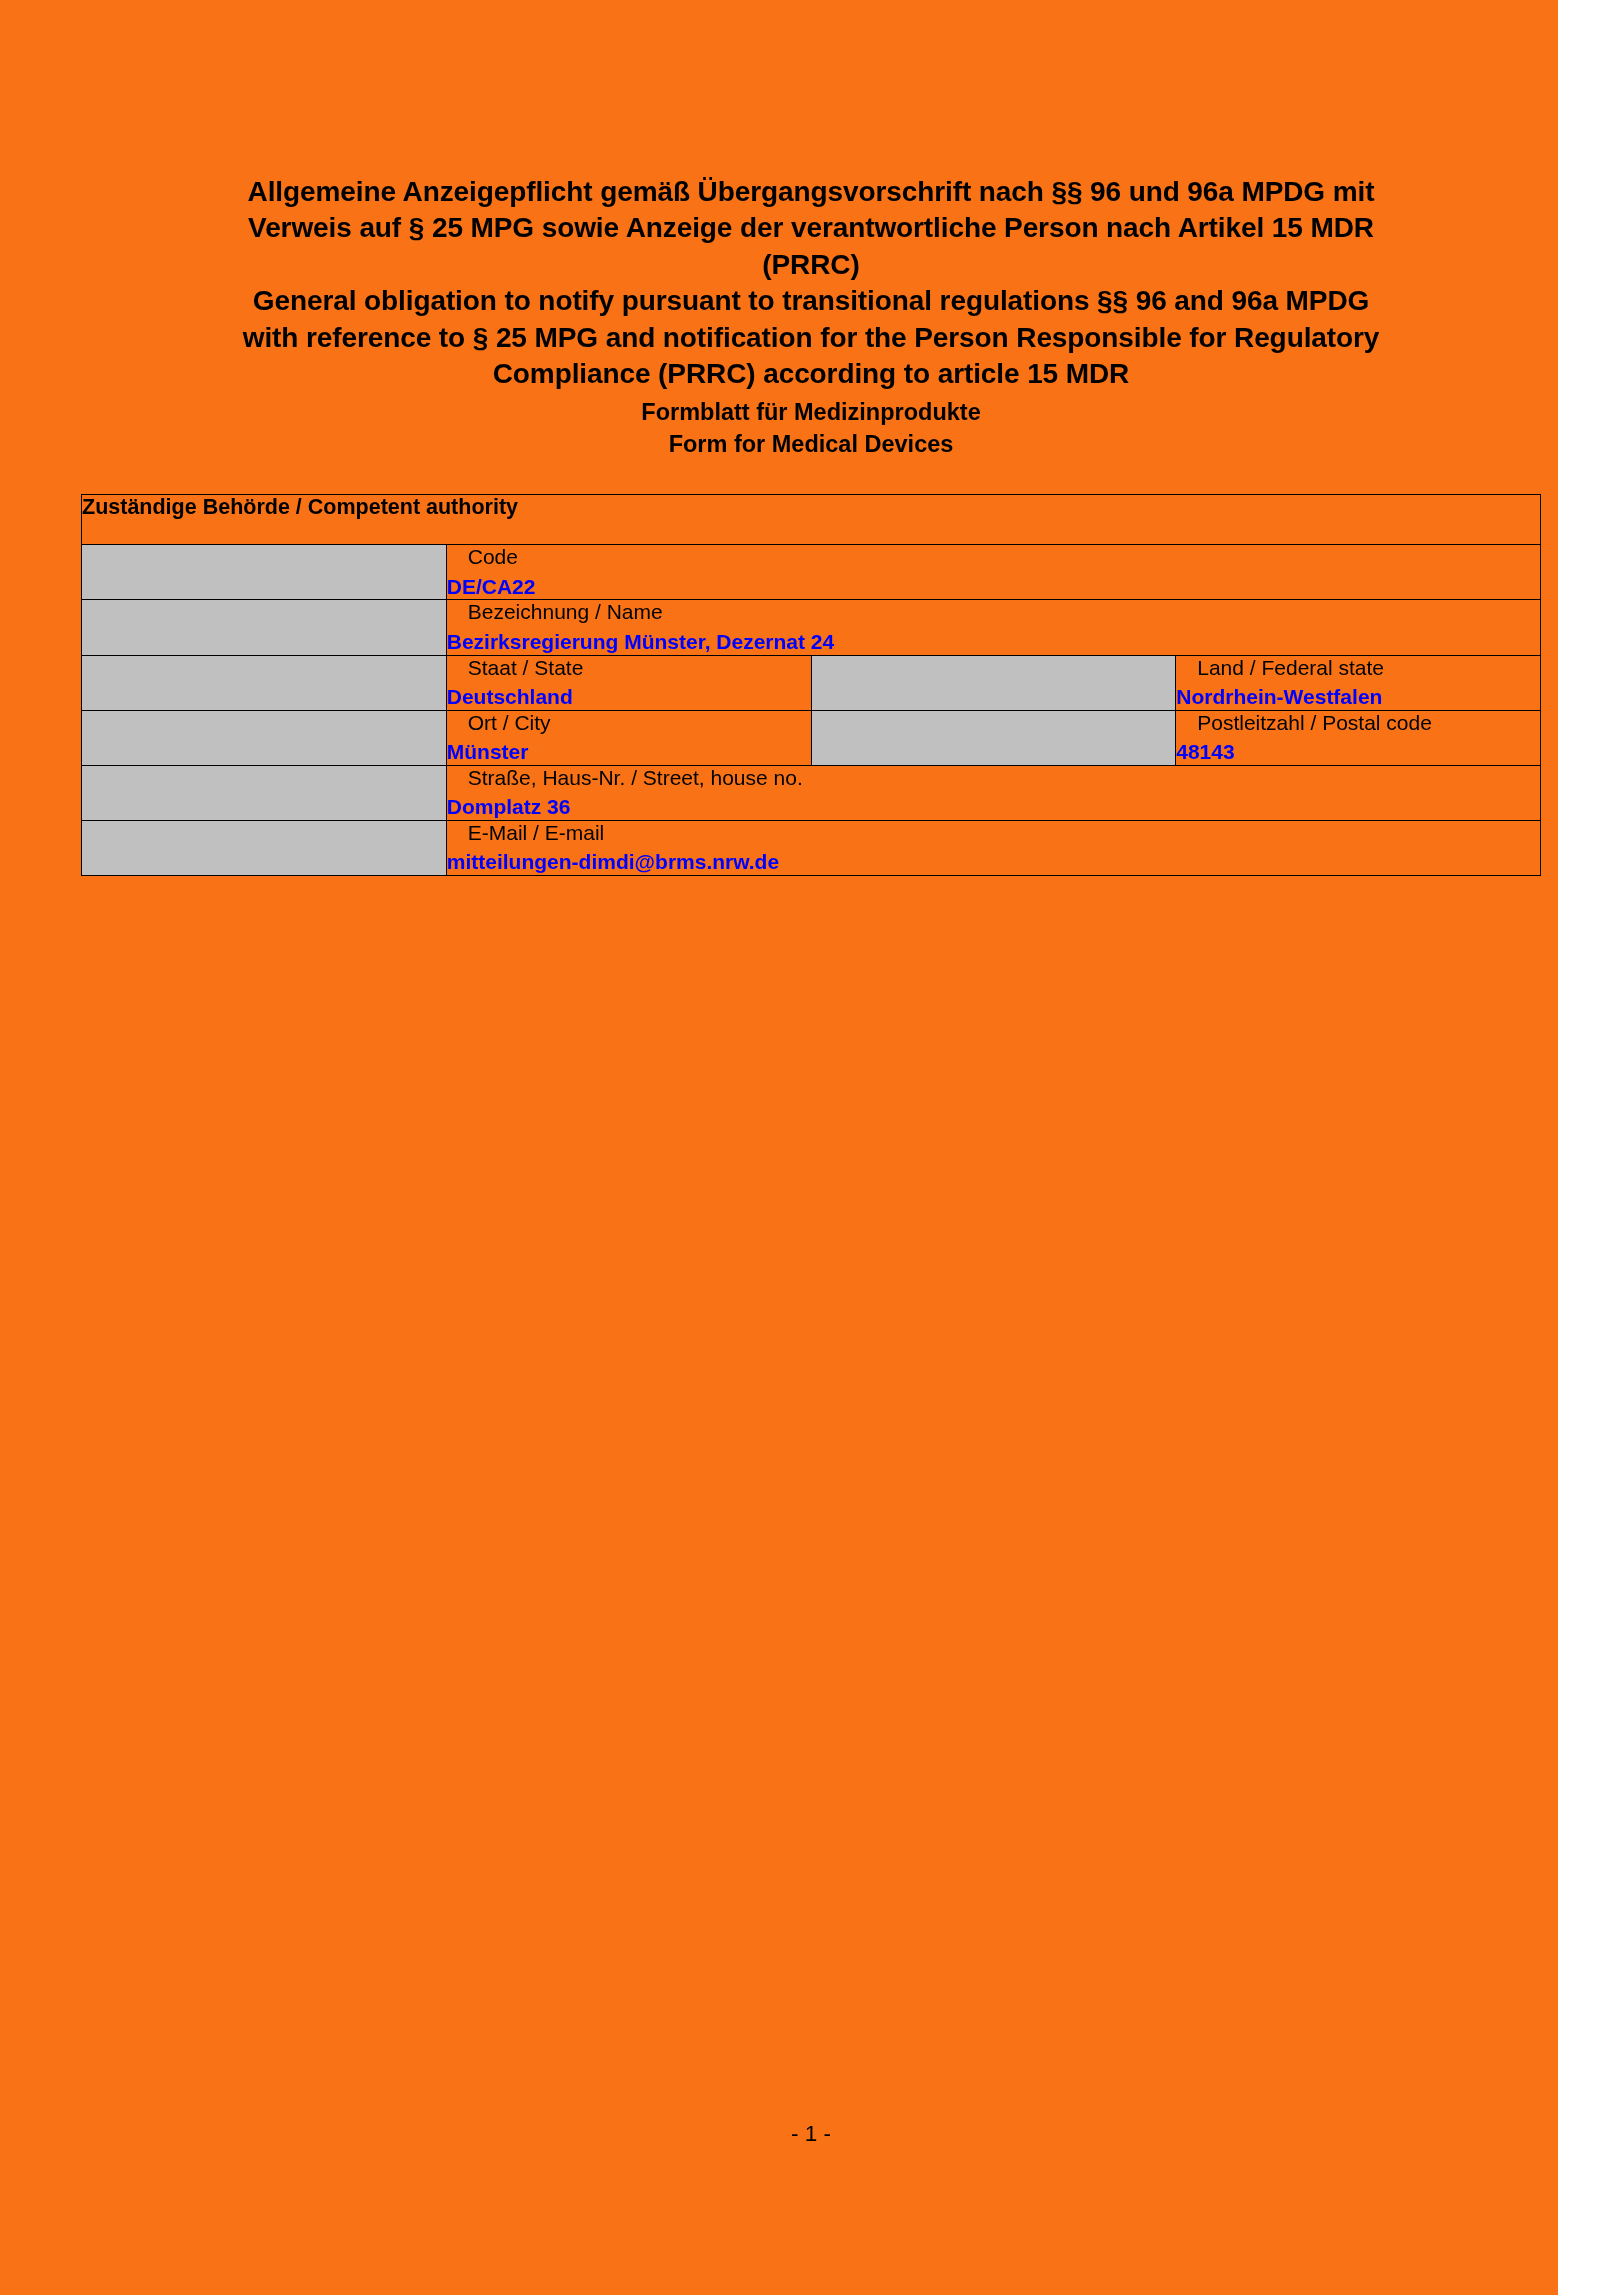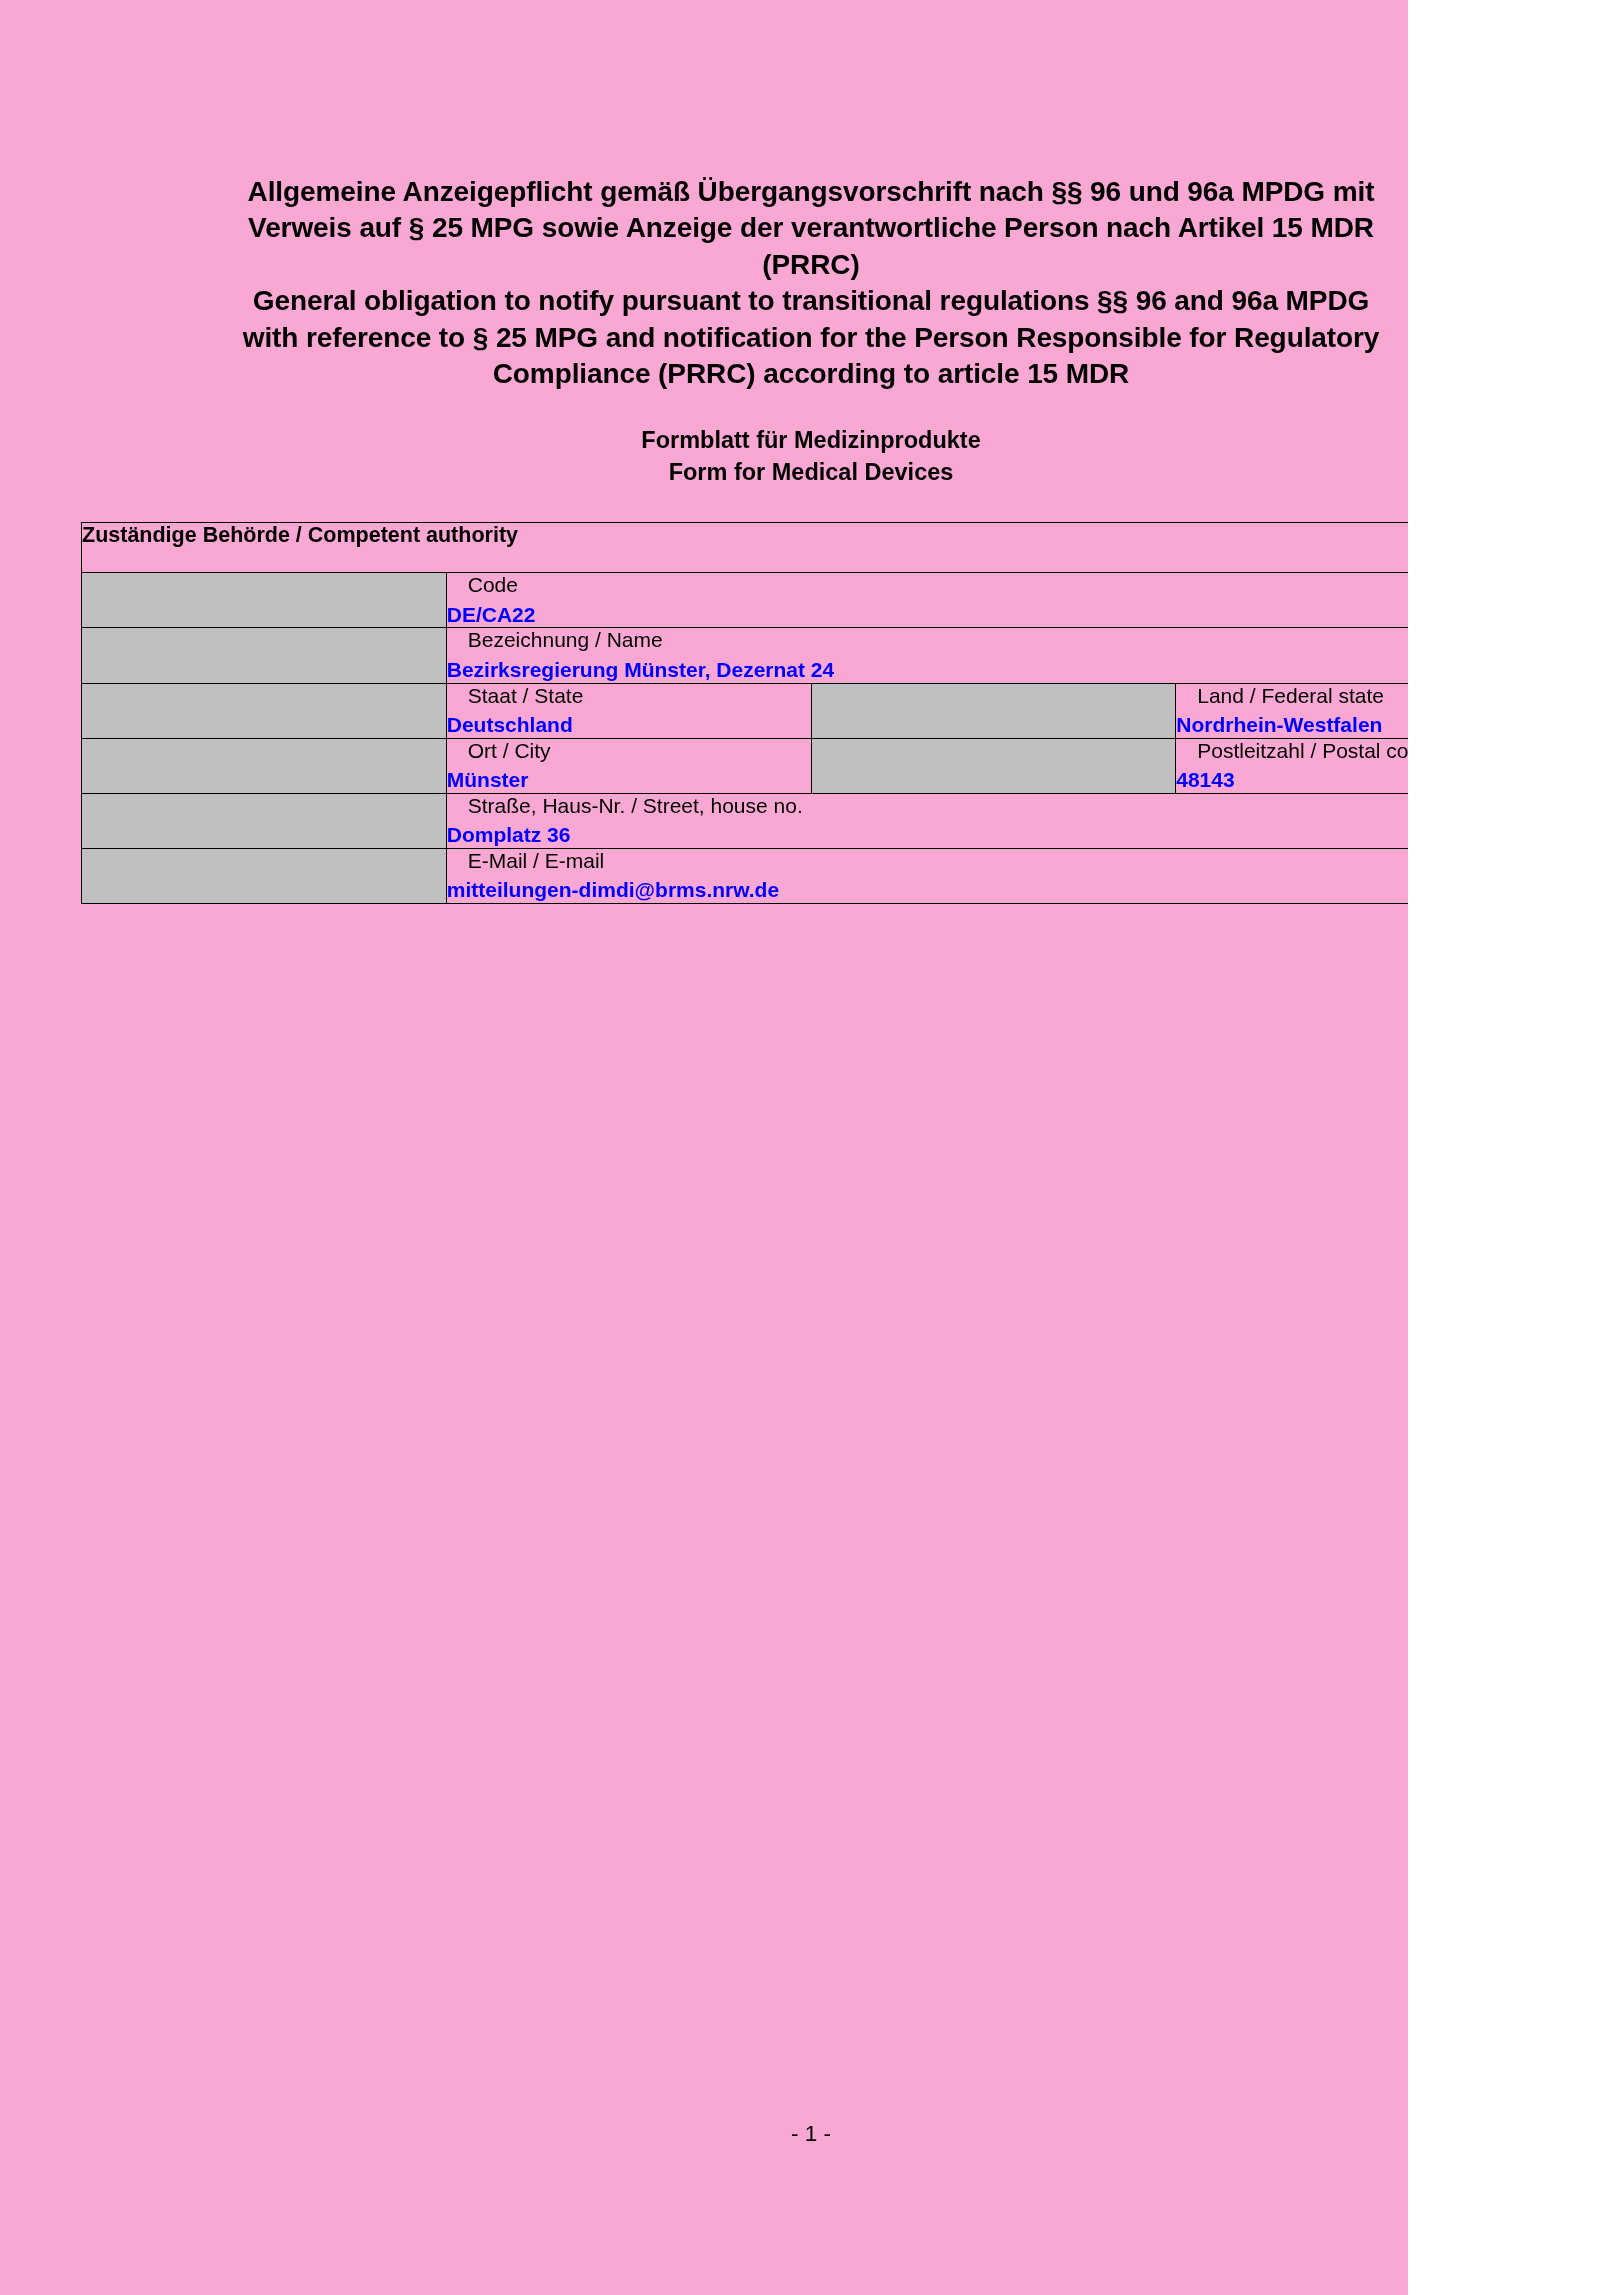--- a/index.html
+++ b/index.html
@@ -6,23 +6,23 @@
     margin: 0;
     padding: 0;
     background: #ffffff;
   }
   body {
     font-family: "Liberation Sans", sans-serif;
     color: #000000;
   }
   .page {
     position: relative;
-    width: 1408px;
+    width: 1558px;
     height: 2295px;
-    background: #f9a8d4;
+    background: #f97316;
     box-sizing: border-box;
     overflow: hidden;
   }
   .content {
     position: absolute;
     left: 81px;
     top: 0;
     width: 1460px;
   }
 
@@ -31,21 +31,21 @@
     margin-top: 174px;
     text-align: center;
     font-weight: bold;
     font-size: 28px;
     line-height: 1.30;
     letter-spacing: -0.1px;
   }
   .title-line { display: block; }
 
   .subtitle-block {
-    margin-top: 33px;
+    margin-top: 5px;
     text-align: center;
     font-weight: bold;
     font-size: 23.5px;
     line-height: 1.34;
   }
   .subtitle-line { display: block; }
 
   
   .form-table {
     margin-top: 34px;

